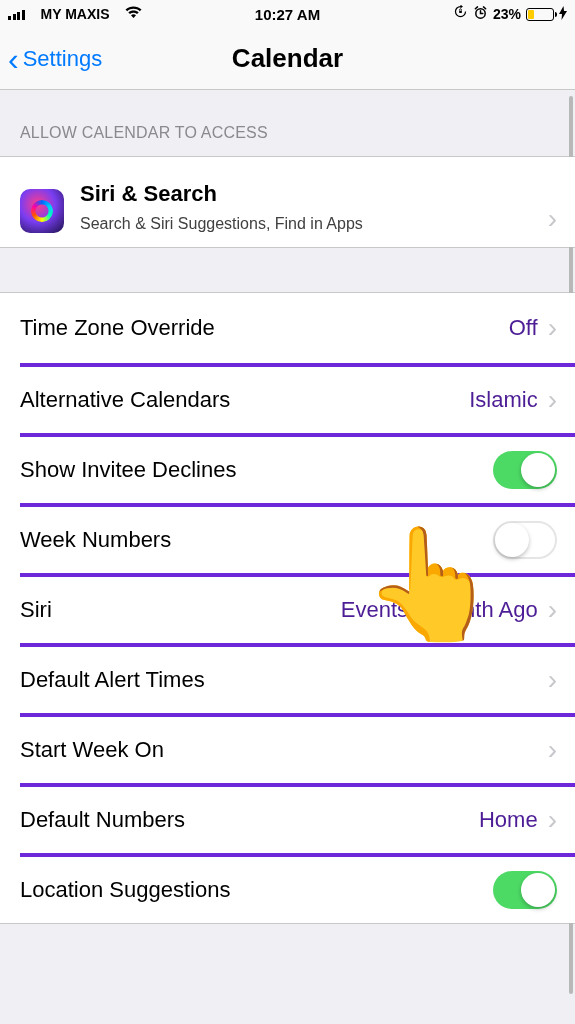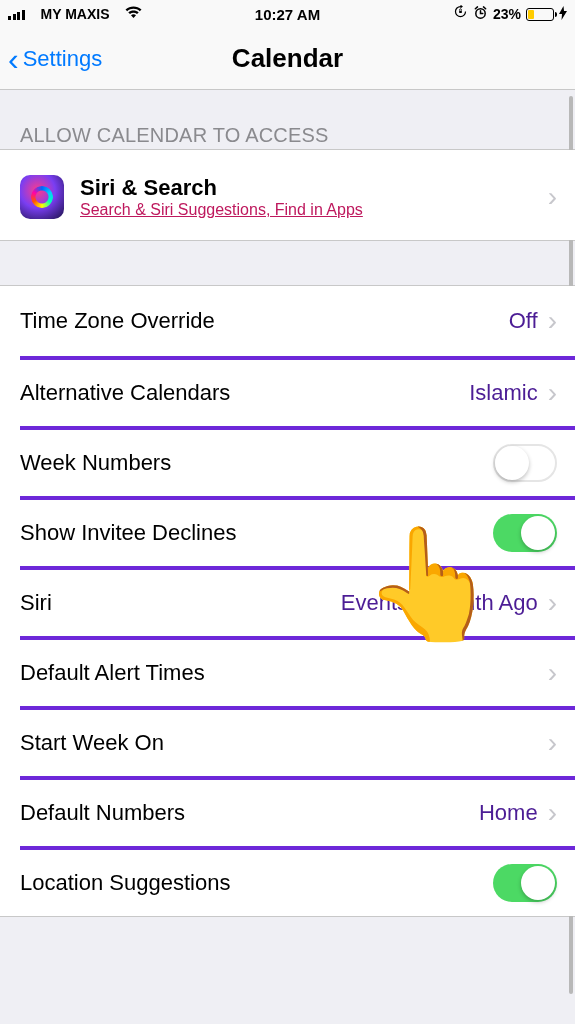--- a/index.html
+++ b/index.html
@@ -63,40 +63,40 @@
       position:absolute; left:50%; transform:translateX(-50%);
       font-size: 26px; font-weight:600; color:#000;
     }
 
     
     .scroll-area { position: relative; height: calc(1024px - 90px); }
     .scrollbar { position:absolute; right:2px; top:6px; bottom:30px; width:4px; background:#b8b8b8; border-radius:2px; }
 
     
     .section-header {
-      padding: 34px 20px 2px;
-      font-size: 20px;
+      padding: 34px 20px 14px;
+      font-size: 16px;
       color: #8a8a8e;
       letter-spacing: 0.2px;
     }
 
     
     .group { background:#fff; border-top:1px solid #c8c8c8; border-bottom:1px solid #c8c8c8; }
     .cell {
       min-height: 60px;
       display: flex; align-items: center;
       padding: 0 18px 0 20px;
       position: relative;
       background:#fff;
     }
     .cell + .cell { border-top: 1px solid #e5e5e5; margin-left:20px; padding-left:0; }
     .cell + .cell > * { margin-left:0; }
-    .cell-tall { min-height: 90px; padding-top:12px; padding-bottom:8px;}
+    .cell-tall { min-height: 90px; padding-top:12px; padding-bottom:14px;align-items:flex-end;}
     .cell-label { font-size: 22px; color: #000; flex: 0 0 auto; }
-    .cell-sub   { font-size: 16px; color: #be185d; margin-top:0;text-decoration:underline;}
+    .cell-sub   { font-size: 16px; color: #404040; margin-top:8px;}
     .cell-col   { display:flex; flex-direction:column; flex:1; }
     .spacer { flex: 1; }
     .detail { font-size: 22px; color: #4c1d95; margin-right: 10px; }
     .chevron {
       color:#c7c7cc; font-size: 28px; line-height:1; font-weight:300;
     }
 
     .group2 .cell { min-height: 70px; text-align: center; }
     .group2 .cell + .cell { border-top:4px solid #6d28d9; margin-left:20px; padding-left:0;}
     .separator-spacer { height: 44px; }
@@ -218,64 +218,64 @@
     </div>
 
     <div class="cell">
       <span class="cell-label">Alternative Calendars</span>
       <span class="spacer"></span>
       <span class="detail">Islamic</span>
       <span class="chevron">›</span>
     </div>
 
     <div class="cell">
+      <span class="cell-label">Show Invitee Declines</span>
+      <span class="spacer"></span>
+      <span class="toggle toggle-on">
+          <span class="knob"></span>
+        </span>
+    </div>
+
+    <div class="cell">
       <span class="cell-label">Week Numbers</span>
       <span class="spacer"></span>
       <span class="toggle toggle-off">
           <span class="knob"></span>
         </span>
     </div>
 
     <div class="cell">
-      <span class="cell-label">Show Invitee Declines</span>
+      <span class="cell-label">Siri</span>
+      <span class="spacer"></span>
+      <span class="detail">Events 1 Month Ago</span>
+      <span class="chevron">›</span>
+    </div>
+
+    <div class="cell">
+      <span class="cell-label">Default Alert Times</span>
+      <span class="spacer"></span>
+      <span class="chevron">›</span>
+    </div>
+
+    <div class="cell">
+      <span class="cell-label">Start Week On</span>
+      <span class="spacer"></span>
+      <span class="chevron">›</span>
+    </div>
+
+    <div class="cell">
+      <span class="cell-label">Default Numbers</span>
+      <span class="spacer"></span>
+      <span class="detail">Home</span>
+      <span class="chevron">›</span>
+    </div>
+
+    <div class="cell">
+      <span class="cell-label">Location Suggestions</span>
       <span class="spacer"></span>
       <span class="toggle toggle-on">
           <span class="knob"></span>
         </span>
     </div>
-
-    <div class="cell">
-      <span class="cell-label">Siri</span>
-      <span class="spacer"></span>
-      <span class="detail">Events 1 Month Ago</span>
-      <span class="chevron">›</span>
-    </div>
-
-    <div class="cell">
-      <span class="cell-label">Default Alert Times</span>
-      <span class="spacer"></span>
-      <span class="chevron">›</span>
-    </div>
-
-    <div class="cell">
-      <span class="cell-label">Start Week On</span>
-      <span class="spacer"></span>
-      <span class="chevron">›</span>
-    </div>
-
-    <div class="cell">
-      <span class="cell-label">Default Numbers</span>
-      <span class="spacer"></span>
-      <span class="detail">Home</span>
-      <span class="chevron">›</span>
-    </div>
-
-    <div class="cell">
-      <span class="cell-label">Location Suggestions</span>
-      <span class="spacer"></span>
-      <span class="toggle toggle-on">
-          <span class="knob"></span>
-        </span>
-    </div>
   </div>
 
   <span class="hand">👆</span>
 </div>
 
 </body></html>

